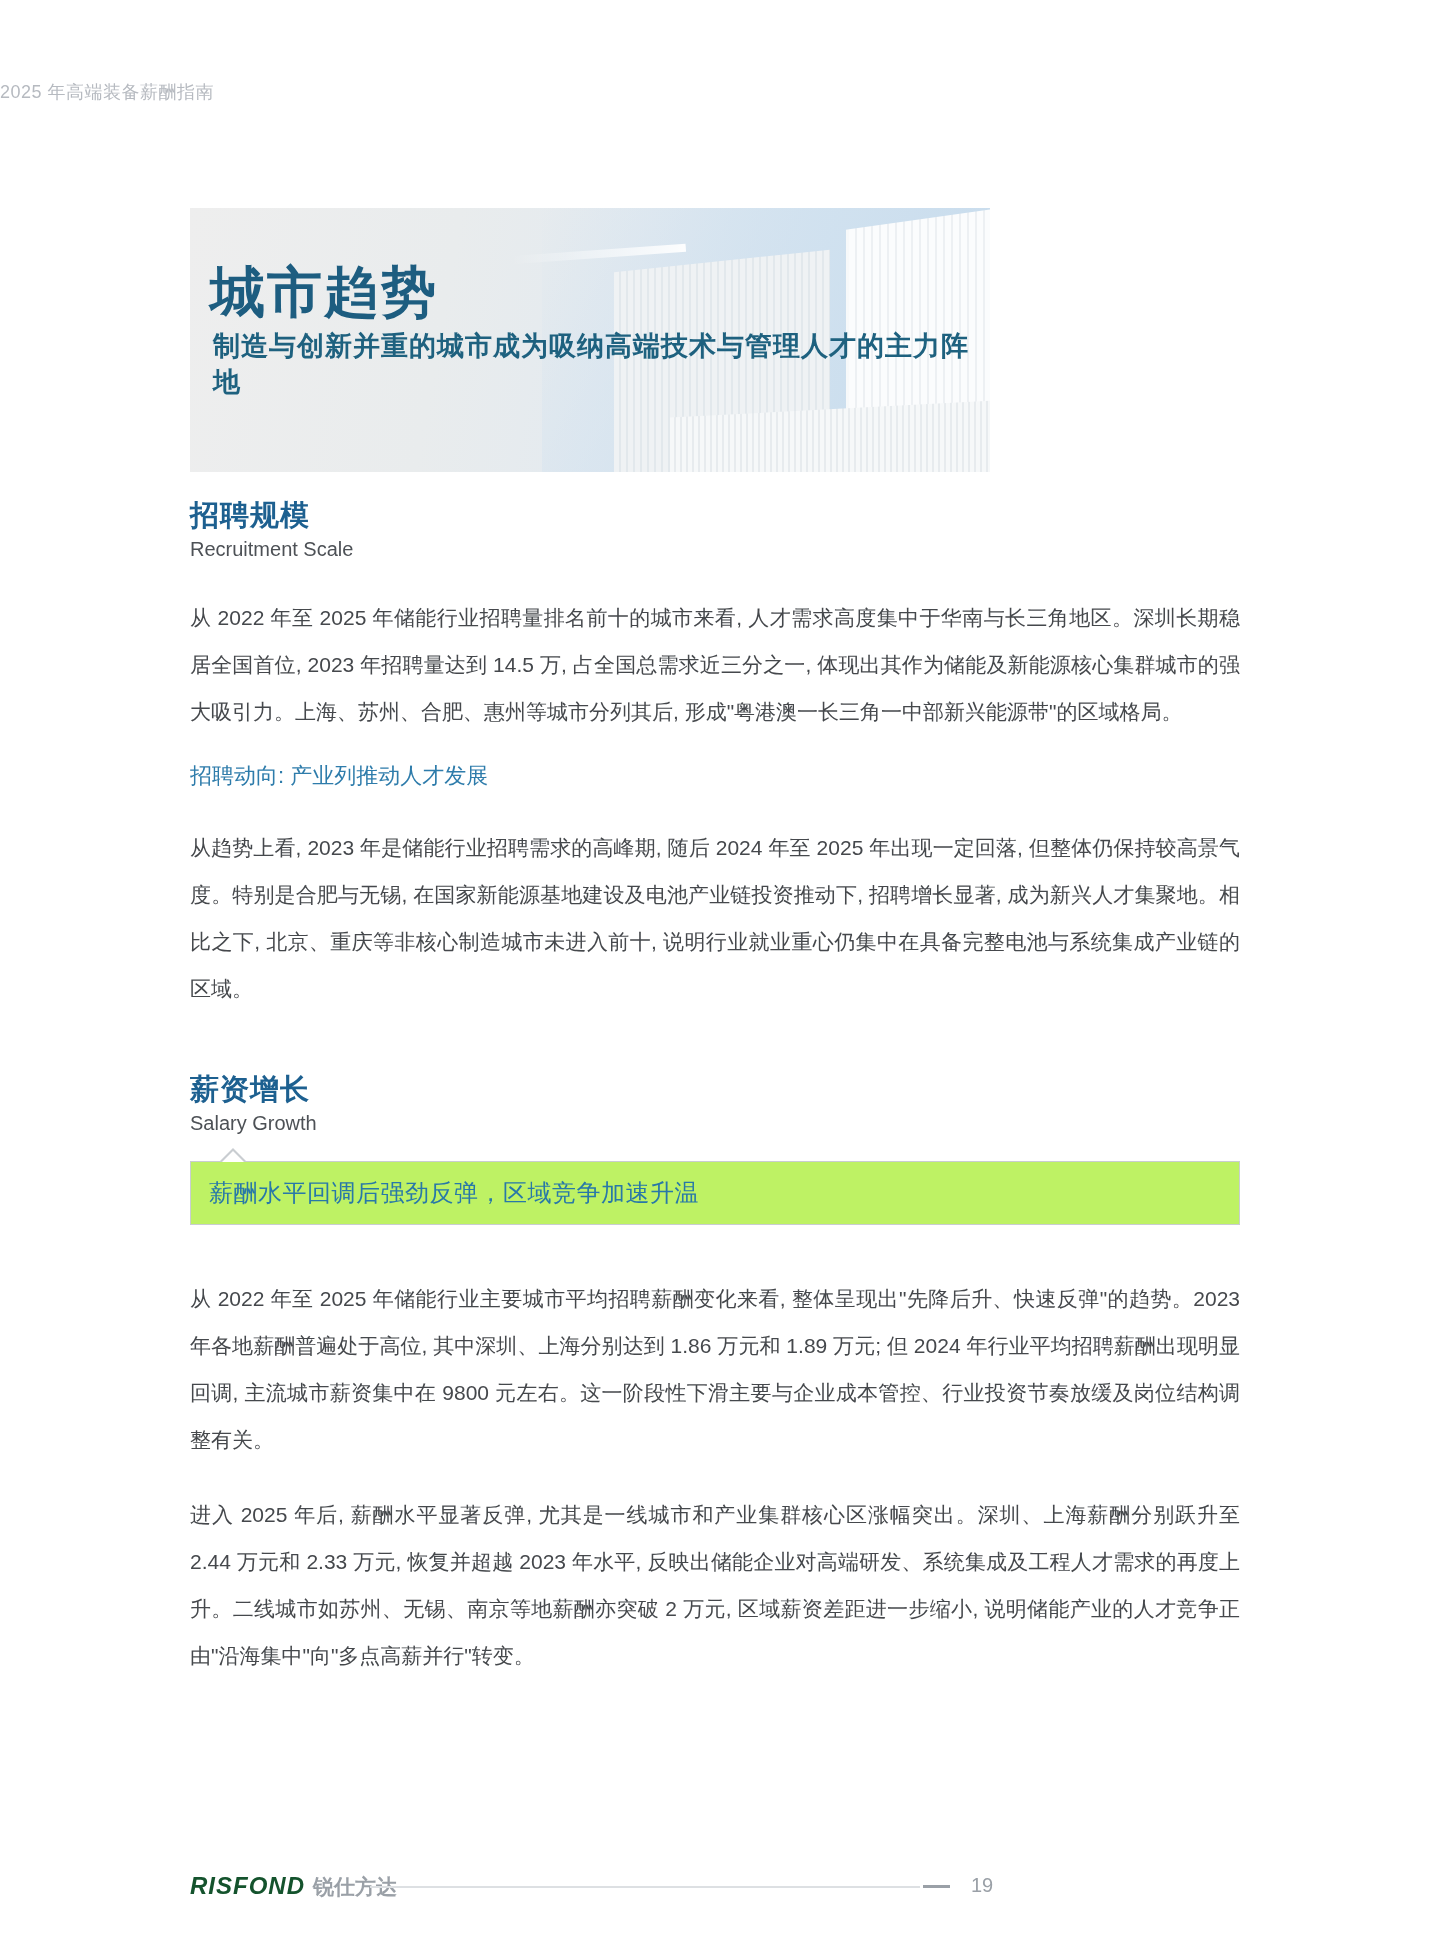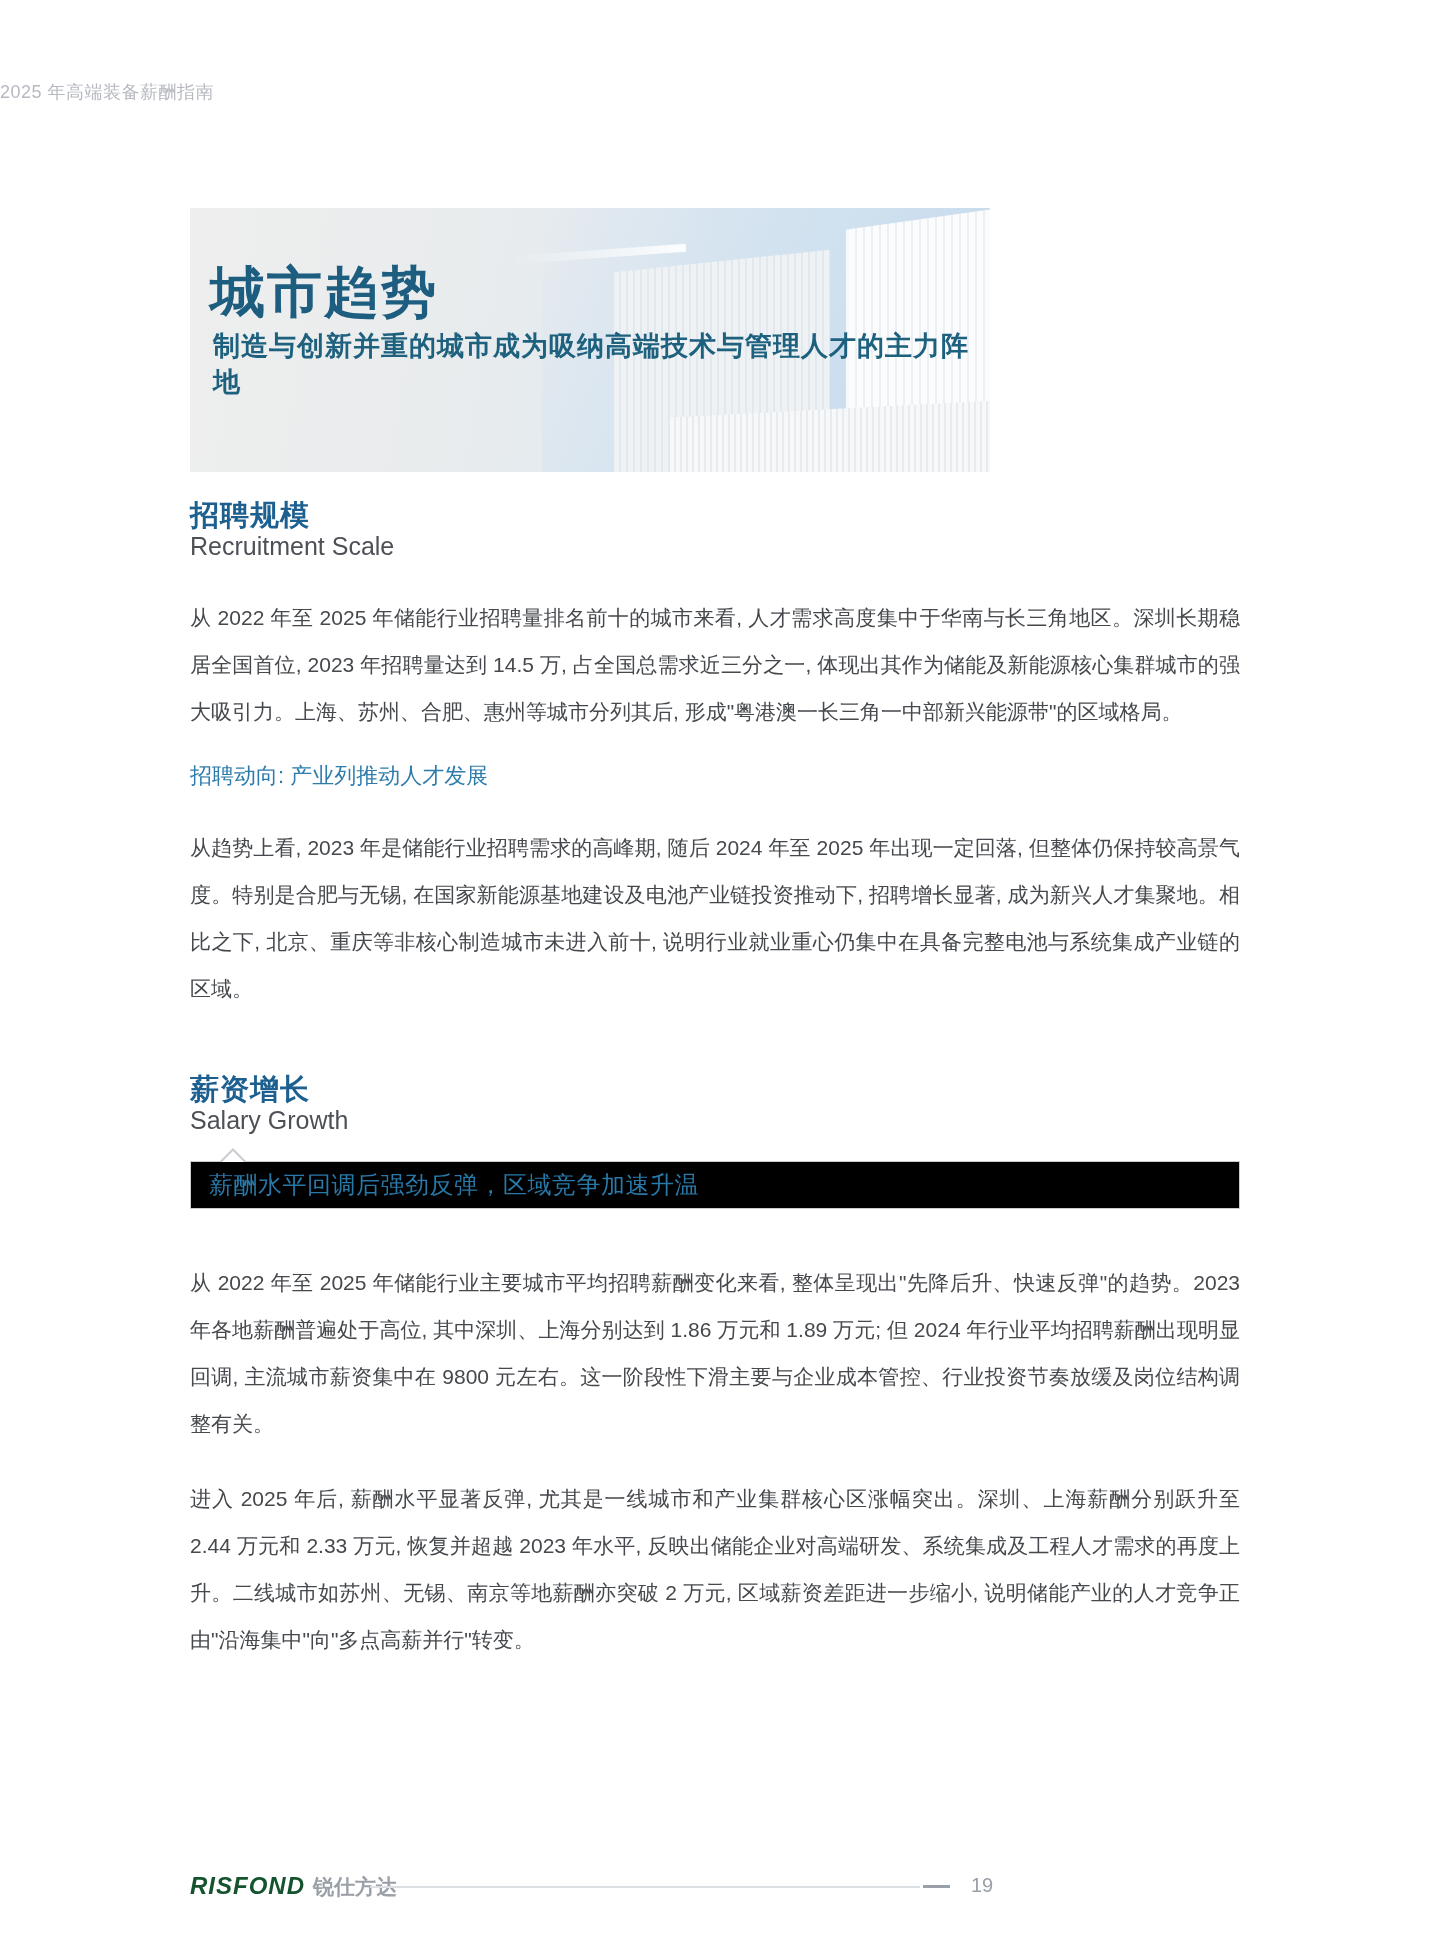--- a/index.html
+++ b/index.html
@@ -54,33 +54,33 @@
     position:absolute; left:23px; top:120px;
     font-size:27px; font-weight:700; color:#1e617f; letter-spacing:1px;
   }
 
   
   .content { position:absolute; left:190px; top:0; width:1050px; }
 
   .sec-head { margin-top:500px; }
   .sec-head.second { margin-top:62px; }
   .sec-title { font-size:29px; font-weight:800; color:#1d6090; letter-spacing:1px; line-height:1.1; }
-  .sec-sub { font-size:25px; color:#4d5156; margin-top:0; }
+  .sec-sub { font-size:20px; color:#4d5156; margin-top:6px; }
 
   .blue-sub { font-size:22px; font-weight:400; color:#2e7cab; margin-top:42px; }
   .blue-sub.tight { margin-top:26px; }
 
   .body-para {
     margin-top:33px; font-size:21px; color:#45484c; line-height:47px;
     text-align:justify;
   }
 
   .callout {
-    position:relative; margin-top:26px; height:48px;
-    border:1px solid #c9cdd1; background:#000000;
+    position:relative; margin-top:26px; height:64px;
+    border:1px solid #c9cdd1; background:#bef264;
     display:flex; align-items:center; padding-left:18px;
   }
   .callout::before {
     content:""; position:absolute; top:-14px; left:28px; width:0; height:0;
     border-left:14px solid transparent; border-right:14px solid transparent;
     border-bottom:14px solid #c9cdd1;
   }
   .callout::after {
     content:""; position:absolute; top:-11px; left:31px; width:0; height:0;
     border-left:11px solid transparent; border-right:11px solid transparent;

